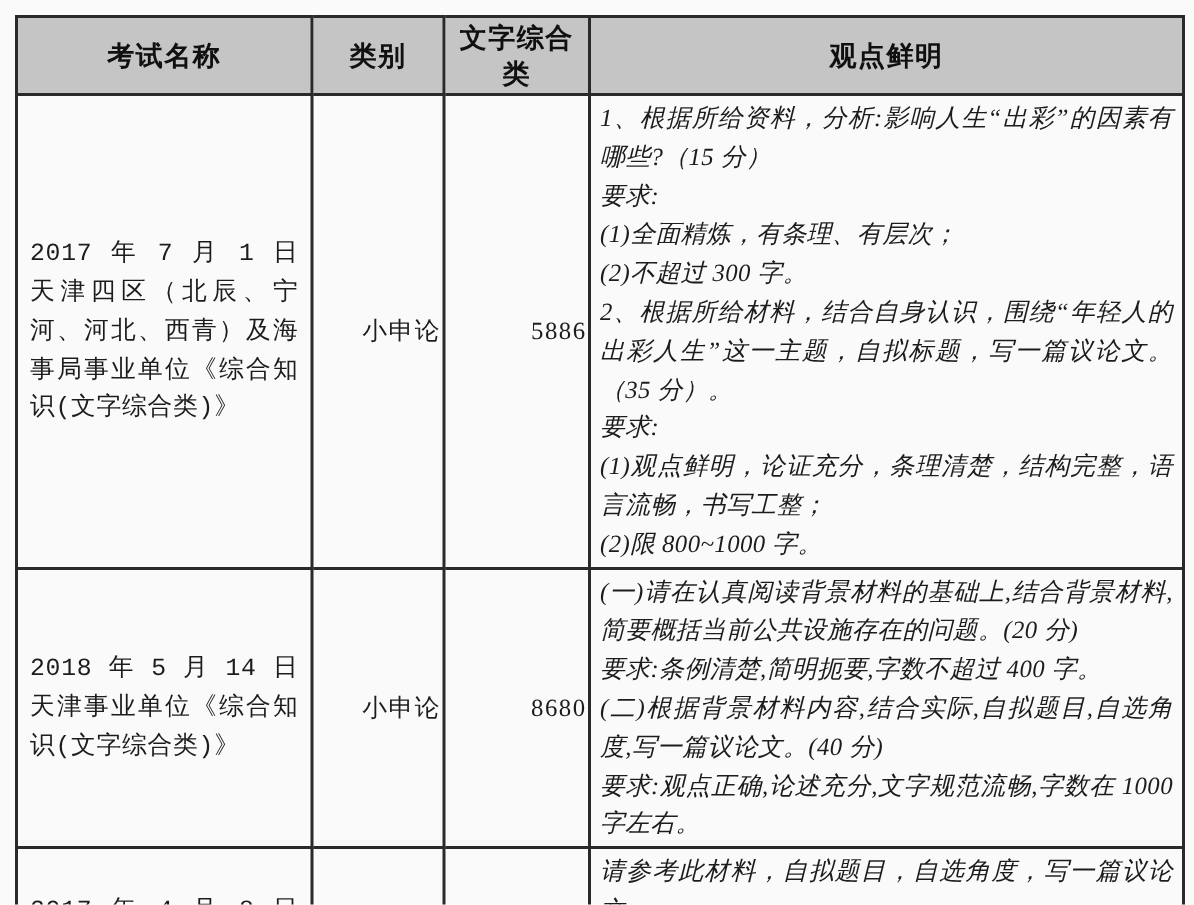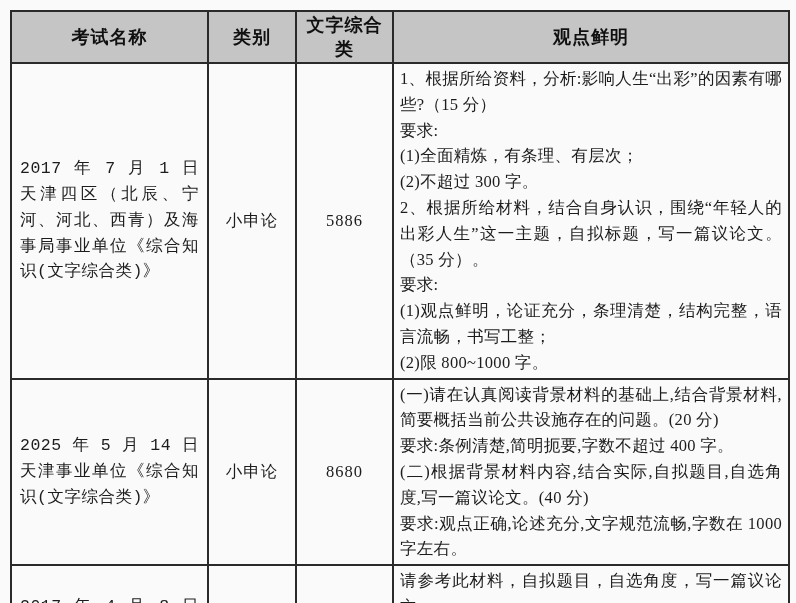--- a/index.html
+++ b/index.html
@@ -58,30 +58,31 @@
   tr.row-3 { height: 80px; }
   td.cell-name {
     vertical-align: middle;
     text-align: justify;
     padding: 4px 8px;
     letter-spacing: 0.5px;
     font-family: Liberation Mono, monospace;
   }
   td.cell-category,
   td.cell-count {
-    text-align: center;
+    text-align: right;
     vertical-align: middle;
     letter-spacing: 1px;
   }
   td.cell-req {
     vertical-align: middle;
     text-align: justify;
     white-space: pre-line;
     padding: 2px 6px;
     letter-spacing: 0.3px;
+    font-style: italic;
   }
 </style>
 </head>
 <body>
 
 <div class="page">
   <table class="exam-table">
     <colgroup>
       <col style="width:197px">
       <col style="width:88px">
@@ -104,21 +105,21 @@
         <td class="cell-req">1、根据所给资料，分析:影响人生“出彩”的因素有哪些?（15 分）
 要求:
 (1)全面精炼，有条理、有层次；
 (2)不超过 300 字。
 2、根据所给材料，结合自身认识，围绕“年轻人的出彩人生”这一主题，自拟标题，写一篇议论文。（35 分）。
 要求:
 (1)观点鲜明，论证充分，条理清楚，结构完整，语言流畅，书写工整；
 (2)限 800~1000 字。</td>
       </tr>
       <tr class="row-2">
-        <td class="cell-name">2025 年 5 月 14 日天津事业单位《综合知识(文字综合类)》</td>
+        <td class="cell-name">2018 年 5 月 14 日天津事业单位《综合知识(文字综合类)》</td>
         <td class="cell-category">小申论</td>
         <td class="cell-count">8680</td>
         <td class="cell-req">(一)请在认真阅读背景材料的基础上,结合背景材料,简要概括当前公共设施存在的问题。(20 分)
 要求:条例清楚,简明扼要,字数不超过 400 字。
 (二)根据背景材料内容,结合实际,自拟题目,自选角度,写一篇议论文。(40 分)
 要求:观点正确,论述充分,文字规范流畅,字数在 1000 字左右。</td>
       </tr>
       <tr class="row-3">
         <td class="cell-name">2017 年 4 月 8 日天津东疆保税港区安全生产执监察中队公开招聘</td>
         <td class="cell-category">写作</td>

